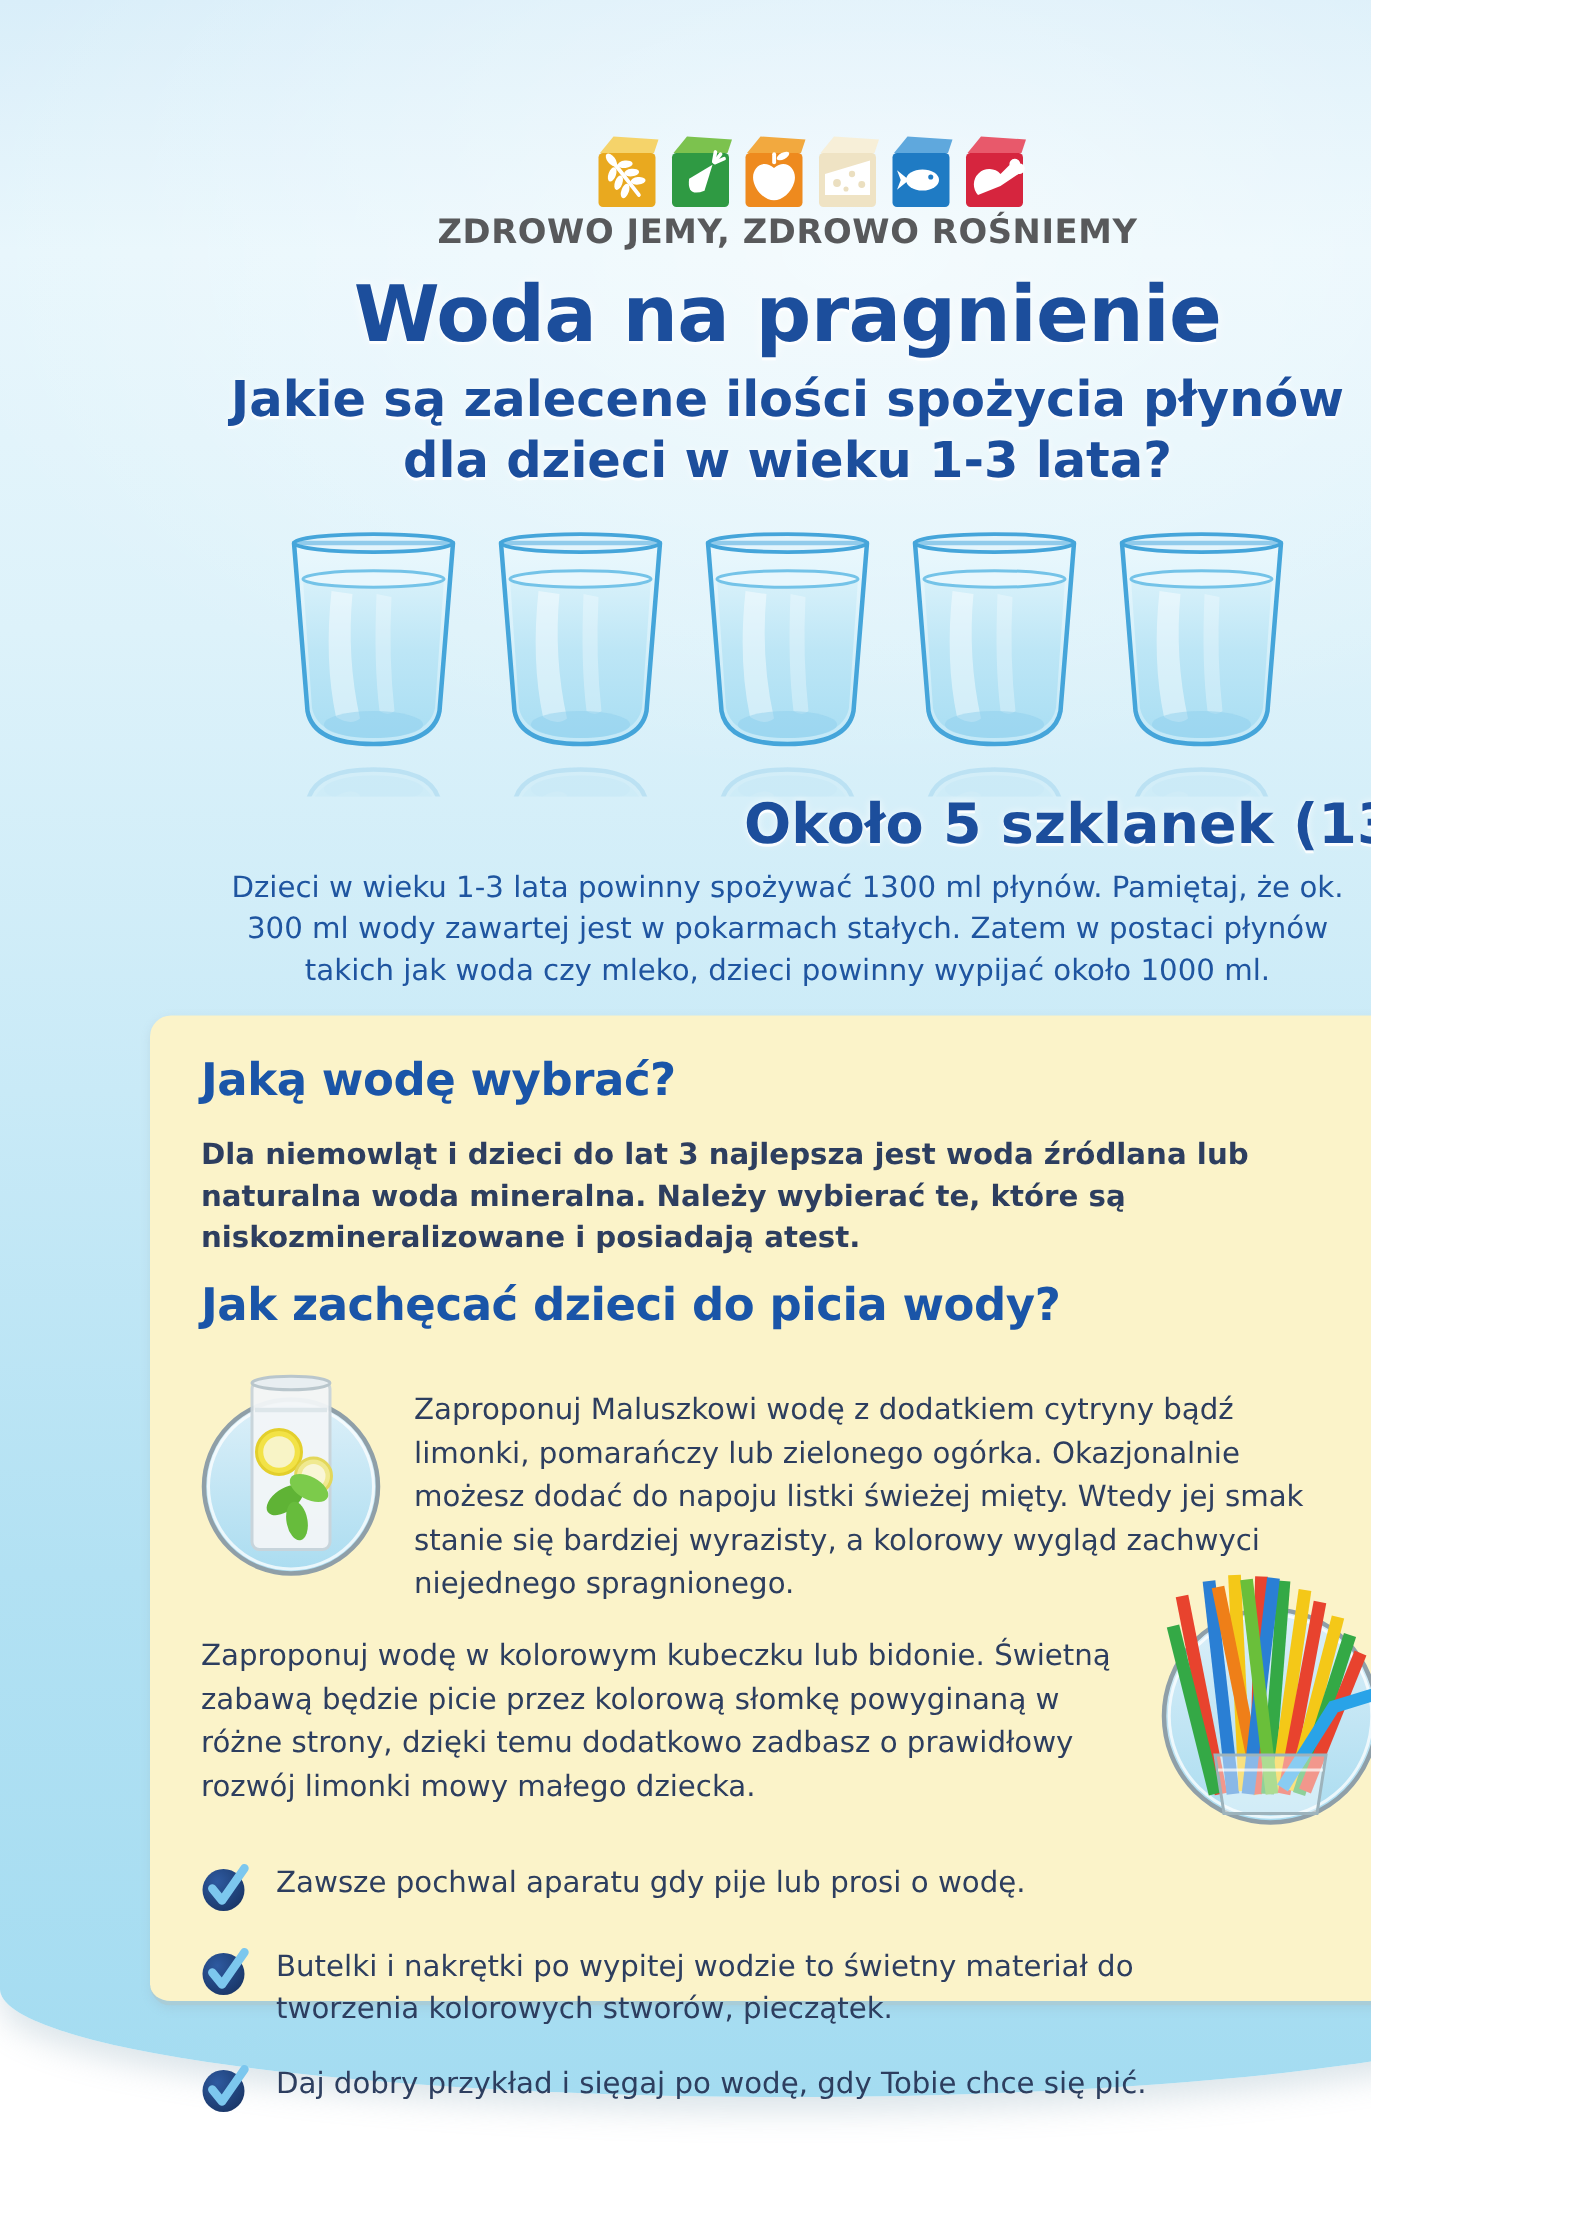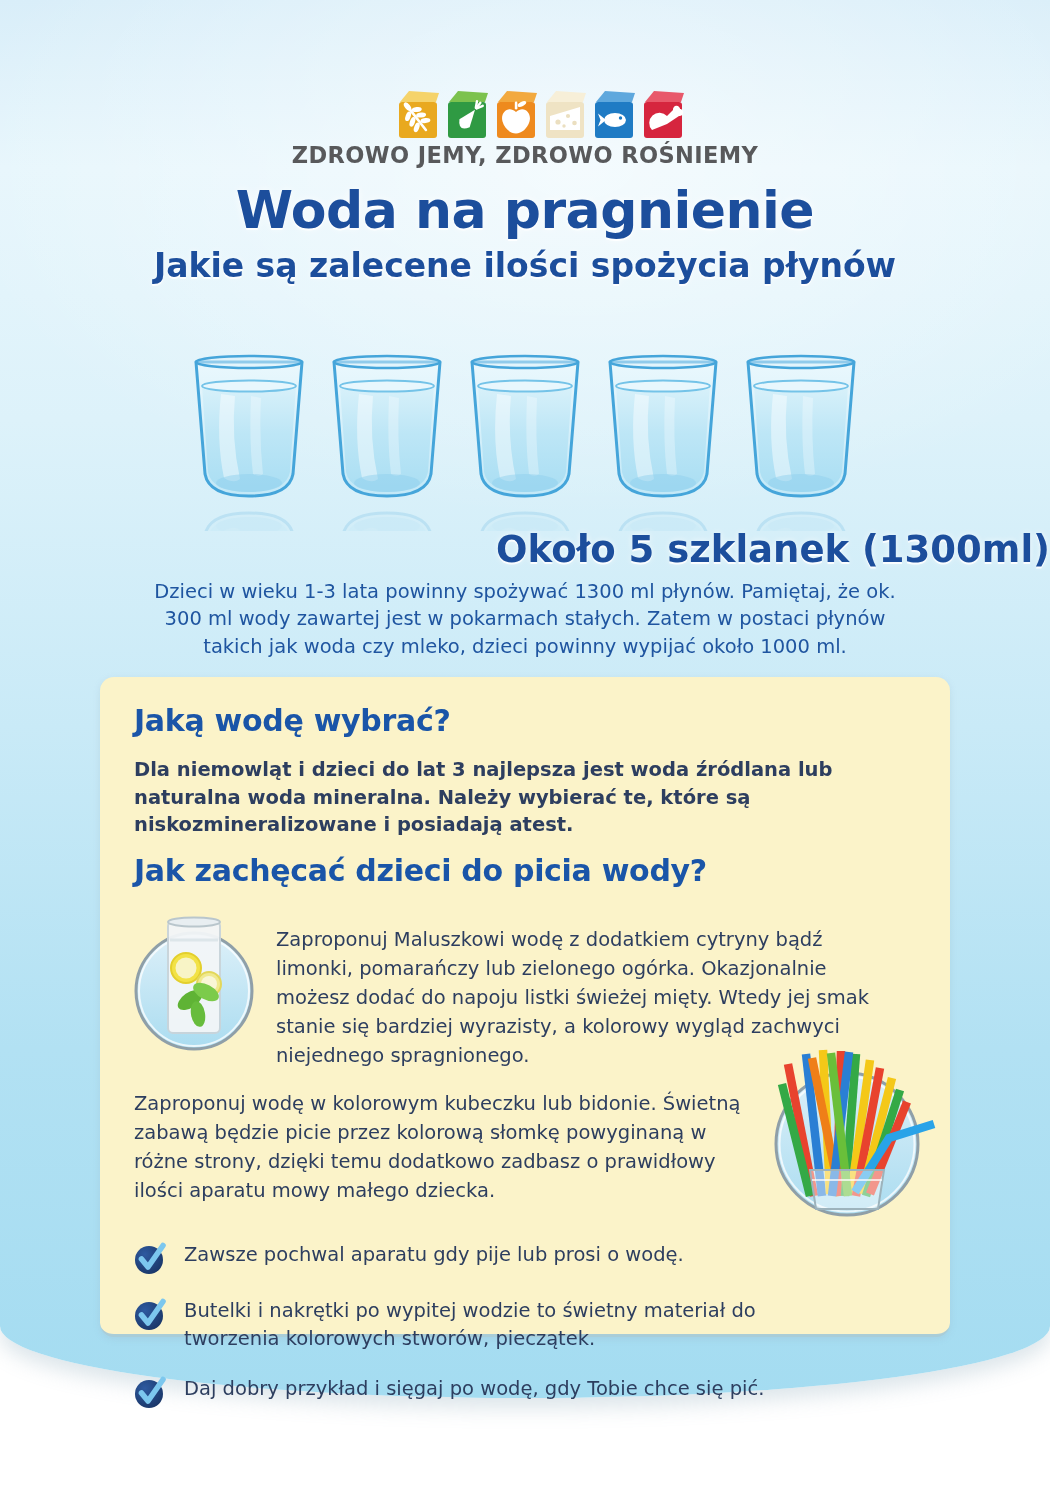--- a/index.html
+++ b/index.html
@@ -1,17 +1,17 @@
 <!DOCTYPE html>
 <html lang="pl"><head>
 <meta charset="utf-8">
 <style>
   html,body{margin:0;padding:0;background:#ffffff;}
   .page{
-    position:relative;width:1050px;height:1485px;overflow:hidden;background:#ffffff;
+    position:relative;width:914px;height:1485px;overflow:hidden;background:#ffffff;
     font-family:"DejaVu Sans","Liberation Sans",sans-serif;
   }
   
   .sky{
     position:absolute;left:0;top:0;width:1050px;height:1398px;
     background:
       radial-gradient(ellipse 900px 500px at 55% 12%, rgba(255,255,255,.55), rgba(255,255,255,0) 70%),
       linear-gradient(180deg,#d9eef9 0%,#e7f6fc 12%,#ddf2fa 30%,#c9eaf7 52%,#b2e1f3 75%,#a4dcf1 100%);
     border-radius:0 0 50% 50% / 0 0 72px 72px;
     box-shadow:0 10px 20px rgba(140,170,185,.30);
@@ -186,20 +186,21 @@
           <rect x="4" y="14" width="38" height="36" rx="3" fill="#D6253E"></rect>
           <path d="M12,42 a10,10 0 1 1 15,-14 l6,-6 a3.6,3.6 0 1 1 3,3 a3.6,3.6 0 1 1 3,3 l-12,8 Z" fill="#fff"></path>
         </svg>
       </div>
       <div class="logo-text">ZDROWO JEMY, ZDROWO ROŚNIEMY</div>
     </div>
 
     <div class="title">Woda na pragnienie</div>
     <div class="subtitle">
       <div>Jakie są zalecene ilości spożycia płynów</div>
+      <div>dla dzieci w wieku 1-3 lata?</div>
     </div>
 
     <div class="glasses-row">
       <svg class="glass-wrap">
           <use href="#glass"></use>
         </svg>
       <svg class="glass-wrap">
           <use href="#glass"></use>
         </svg>
       <svg class="glass-wrap">
@@ -252,21 +253,21 @@
             <circle cx="81" cy="80" r="8" fill="#F9F6D6"></circle>
             <ellipse cx="62" cy="96" rx="14" ry="7.5" transform="rotate(-35 62 96)" fill="#5FB335"></ellipse>
             <ellipse cx="78" cy="88" rx="14" ry="7.5" transform="rotate(28 78 88)" fill="#7CCB4B"></ellipse>
             <ellipse cx="70" cy="110" rx="13" ry="7" transform="rotate(80 70 110)" fill="#67BC3C"></ellipse>
           </g>
         </svg>
         <div class="sec2-body">Zaproponuj Maluszkowi wodę z dodatkiem cytryny bądź limonki, pomarańczy lub zielonego ogórka. Okazjonalnie możesz dodać do napoju listki świeżej mięty. Wtedy jej smak stanie się bardziej wyrazisty, a kolorowy wygląd zachwyci niejednego spragnionego.</div>
       </div>
 
       <div class="straw-row">
-        <div class="straw-body">Zaproponuj wodę w kolorowym kubeczku lub bidonie. Świetną zabawą będzie picie przez kolorową słomkę powyginaną w różne strony, dzięki temu dodatkowo zadbasz o prawidłowy ilości aparatu mowy małego dziecka.</div>
+        <div class="straw-body">Zaproponuj wodę w kolorowym kubeczku lub bidonie. Świetną zabawą będzie picie przez kolorową słomkę powyginaną w różne strony, dzięki temu dodatkowo zadbasz o prawidłowy rozwój limonki mowy małego dziecka.</div>
         <svg class="straw-img" viewBox="0 0 190 175">
           <circle cx="95" cy="100" r="71" fill="url(#gCircle)" stroke="#8f9fa8" stroke-width="3"></circle>
           <circle cx="95" cy="100" r="67.5" fill="none" stroke="#ffffff" stroke-width="2" opacity=".75"></circle>
           <g stroke-width="8.5" stroke-linecap="butt" fill="none">
             <line x1="62" y1="152" x2="36" y2="20" stroke="#e8432e"></line>
             <line x1="58" y1="152" x2="30" y2="40" stroke="#34a946"></line>
             <line x1="70" y1="152" x2="54" y2="10" stroke="#2a7fd4"></line>
             <line x1="78" y1="150" x2="71" y2="6" stroke="#f4c818"></line>
             <line x1="88" y1="152" x2="60" y2="14" stroke="#ef7f18"></line>
             <line x1="85" y1="152" x2="89" y2="7" stroke="#e8432e"></line>

